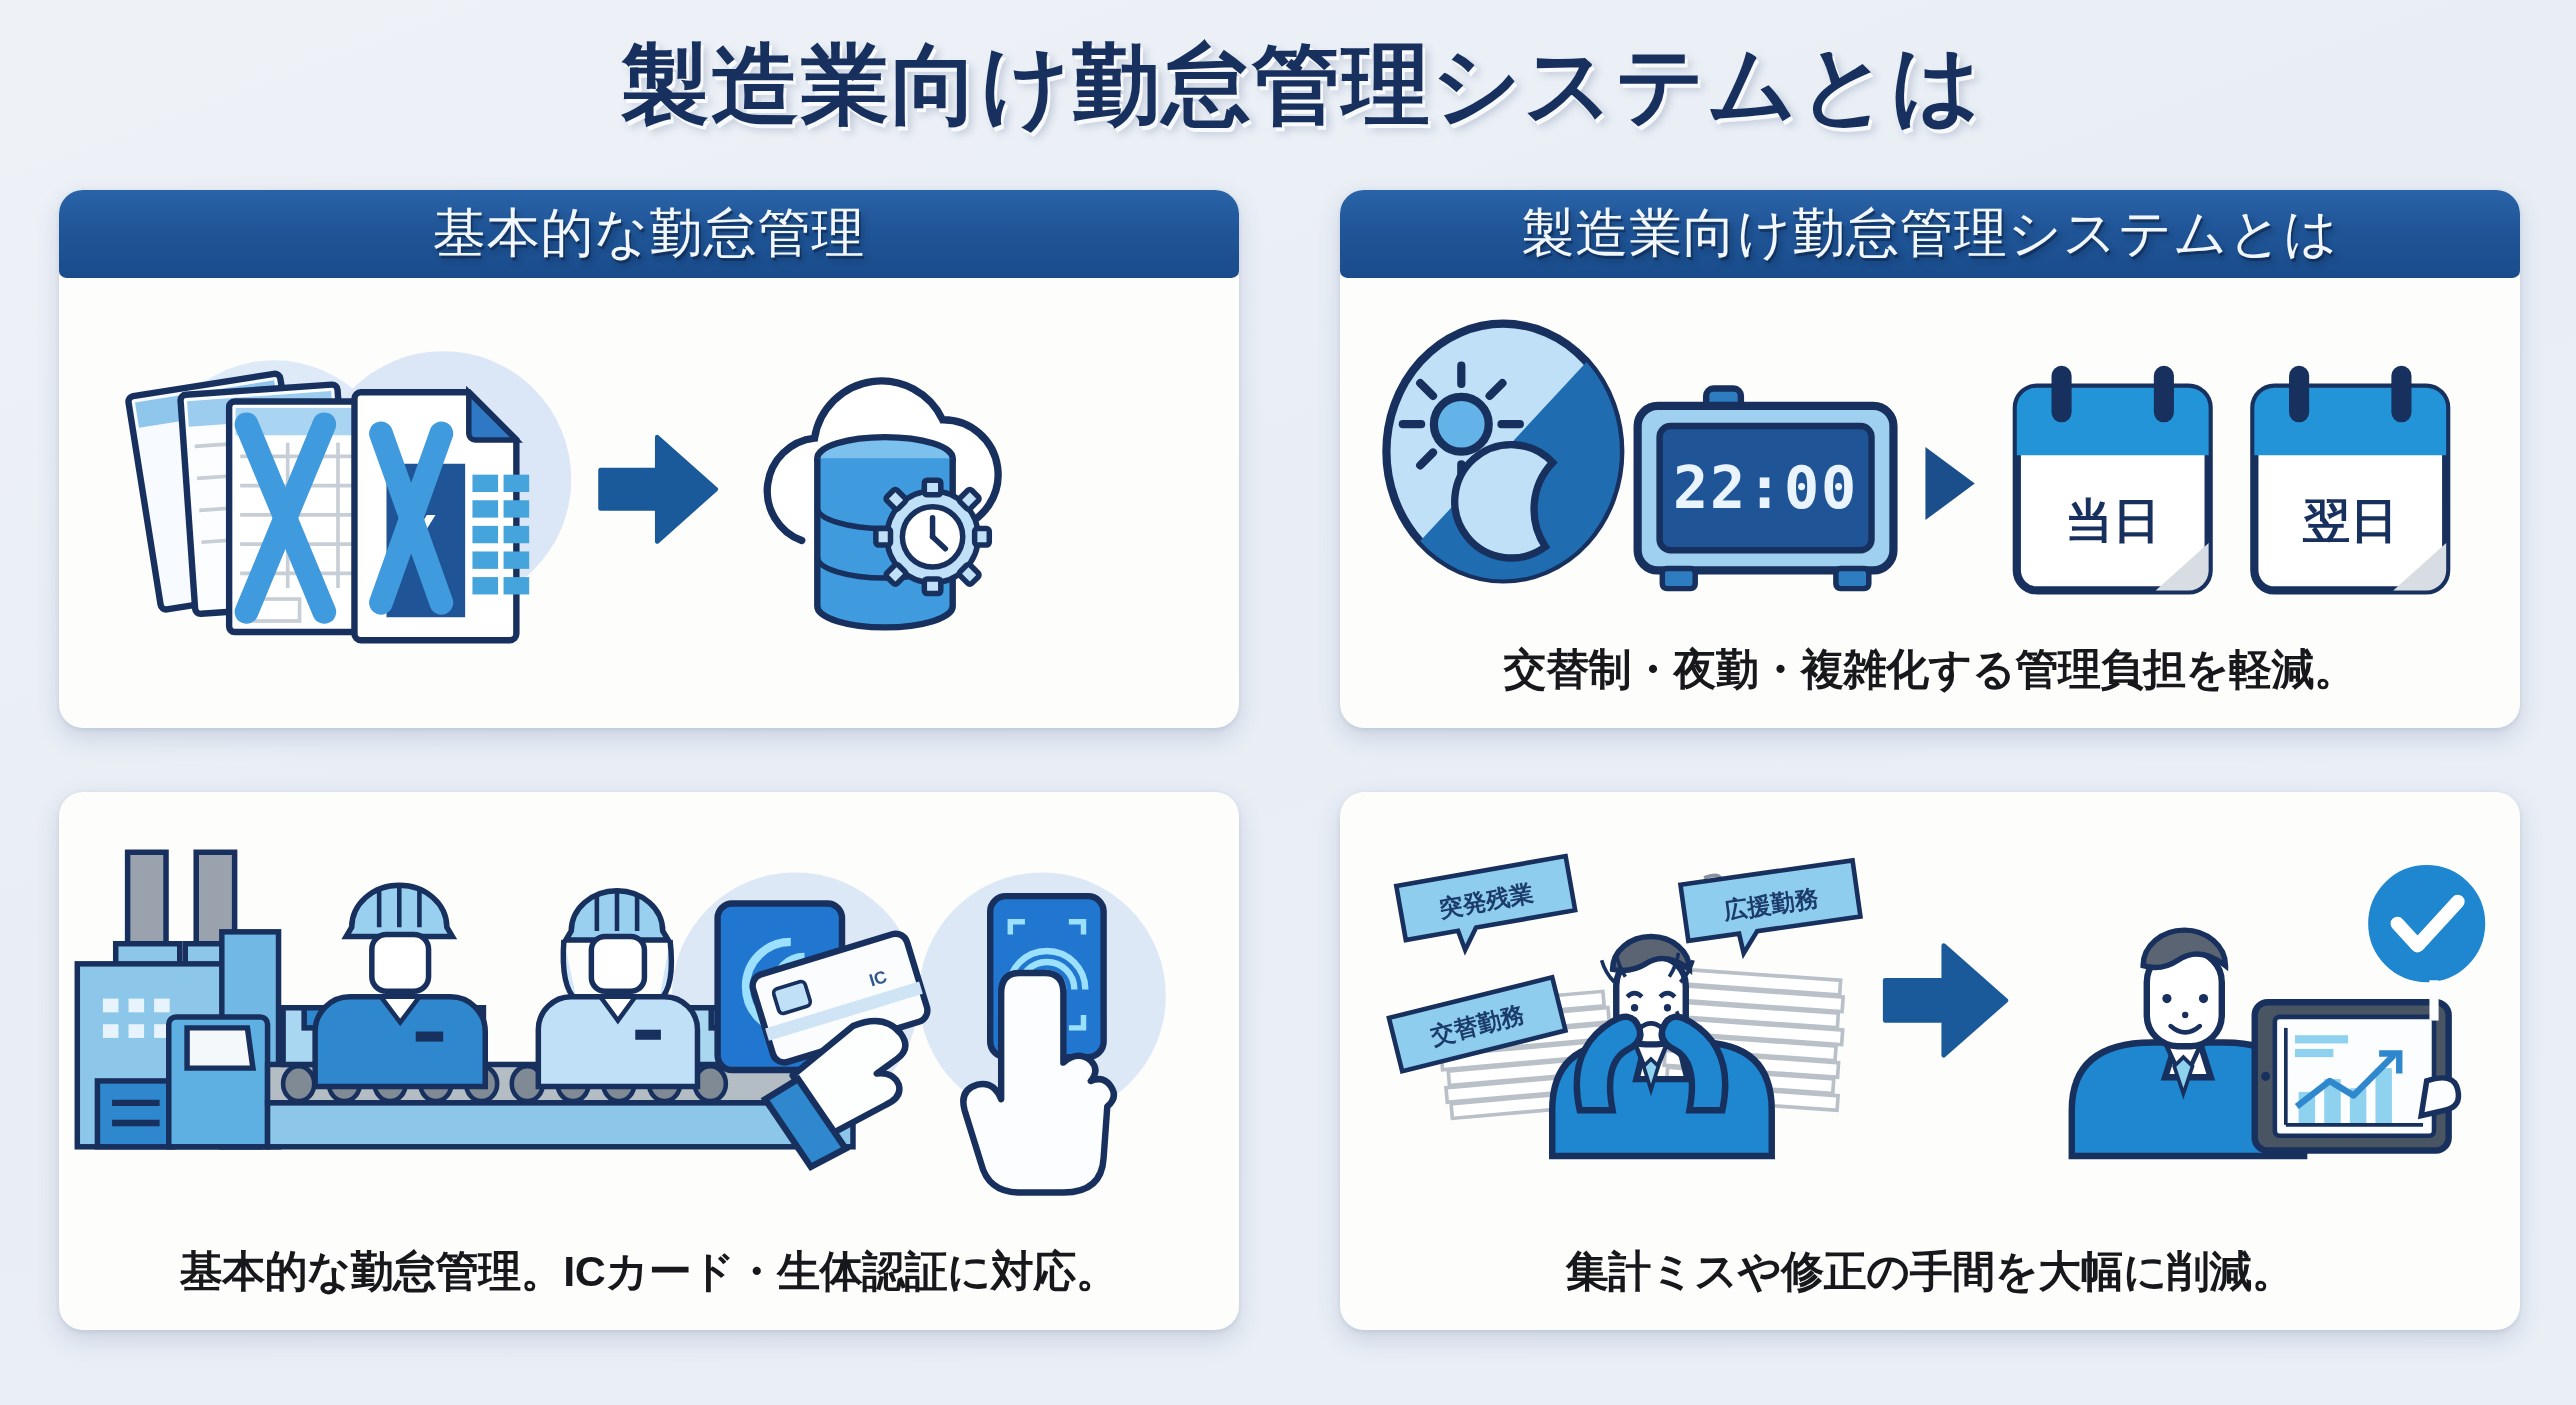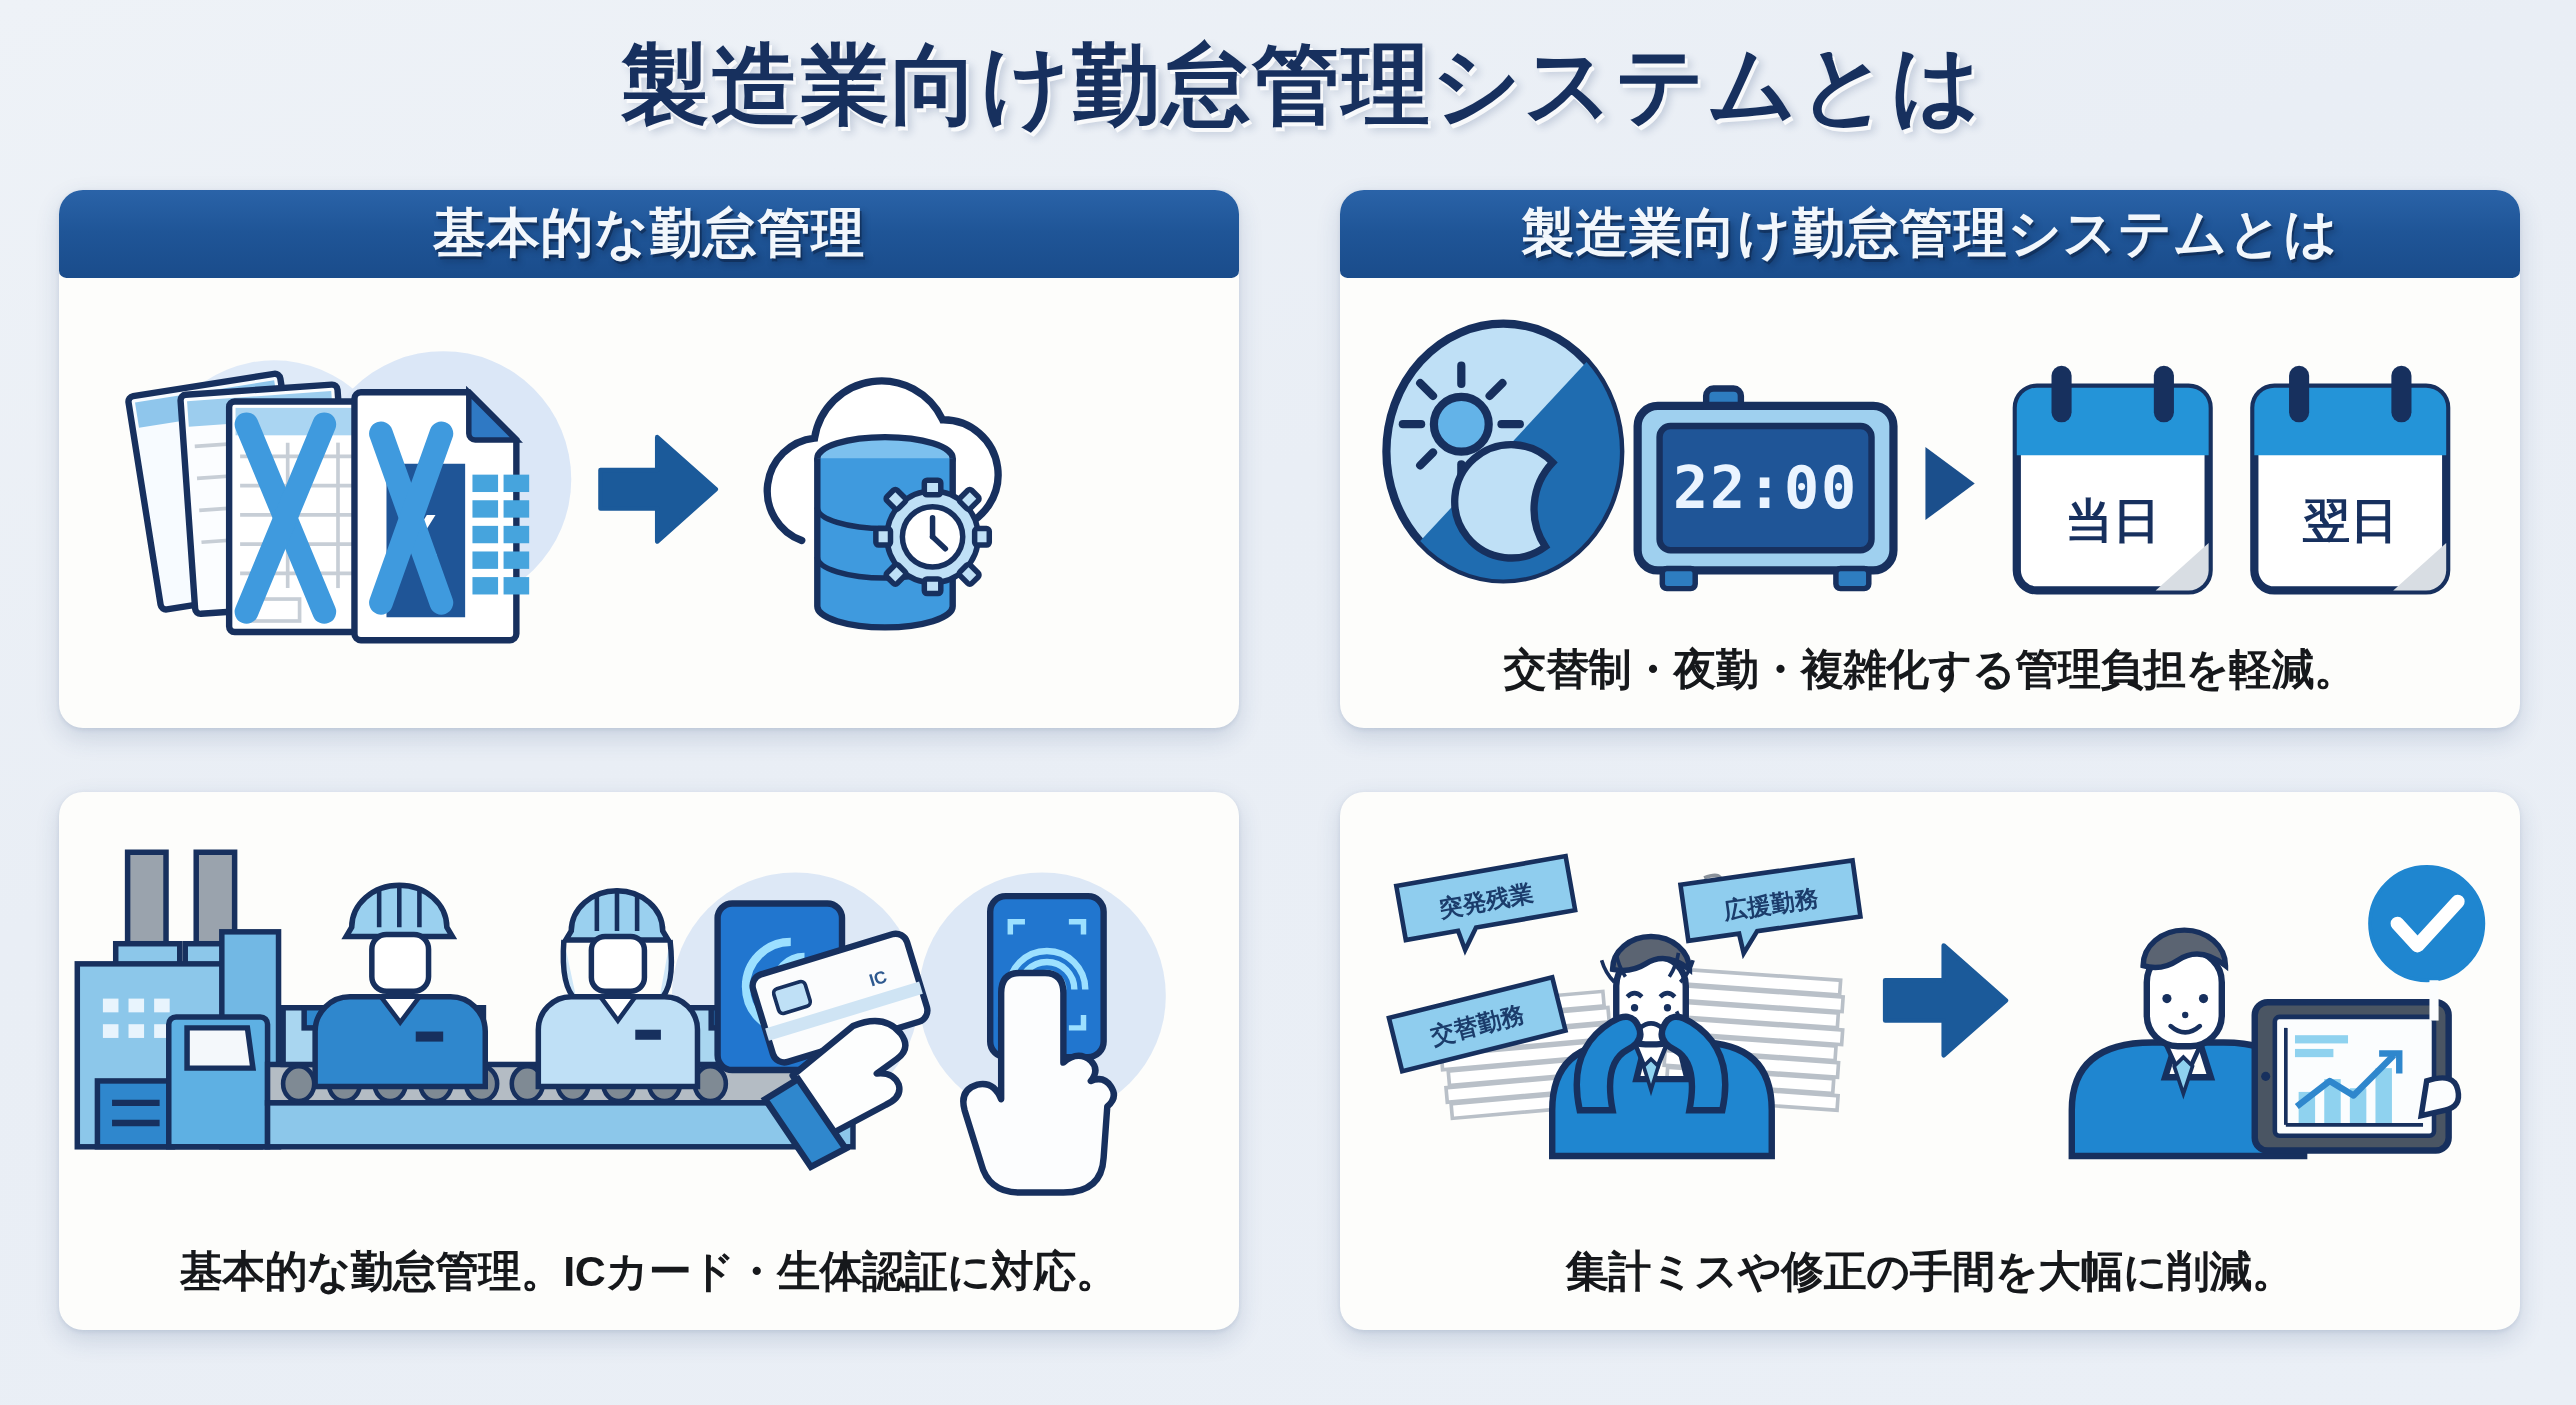--- a/index.html
+++ b/index.html
@@ -39,21 +39,21 @@
     display: flex; flex-direction: column;
   }
   .card-header {
     height: 88px; flex: 0 0 88px;
     background: linear-gradient(180deg, #225a9e 0%, #1d5architecture 1%, #1b5header 2%, #1e56a0 45%, #194c8e 100%);
     background: linear-gradient(180deg, #2a63a8 0%, #1f5597 48%, #1a4c8b 100%);
     display: flex; align-items: center; justify-content: center;
     border-radius: 20px 20px 7.3px 7.3px;
   }
   .card-header h2 {
-    font-size: 53px; font-weight: 700; color: #f2f7fc; letter-spacing: 0.9px;
+    font-size: 53px; font-weight: 400; color: #f2f7fc; letter-spacing: 0.9px;
     text-shadow: 1.8px 2.7px 0 rgba(12,35,70,.55), 3.7px 4.6px 6.4px rgba(10,30,60,.35);
   }
   .card-art { flex: 1 1 auto; position: relative; }
   .card-caption {
     flex: 0 0 101px; display: flex; align-items: center; justify-content: center;
     padding: 0 22px 14.6px;
   }
   .card-caption span {
     font-size: 43px; font-weight: 700; color: #16181b; letter-spacing: -0.5px;
     white-space: nowrap;

